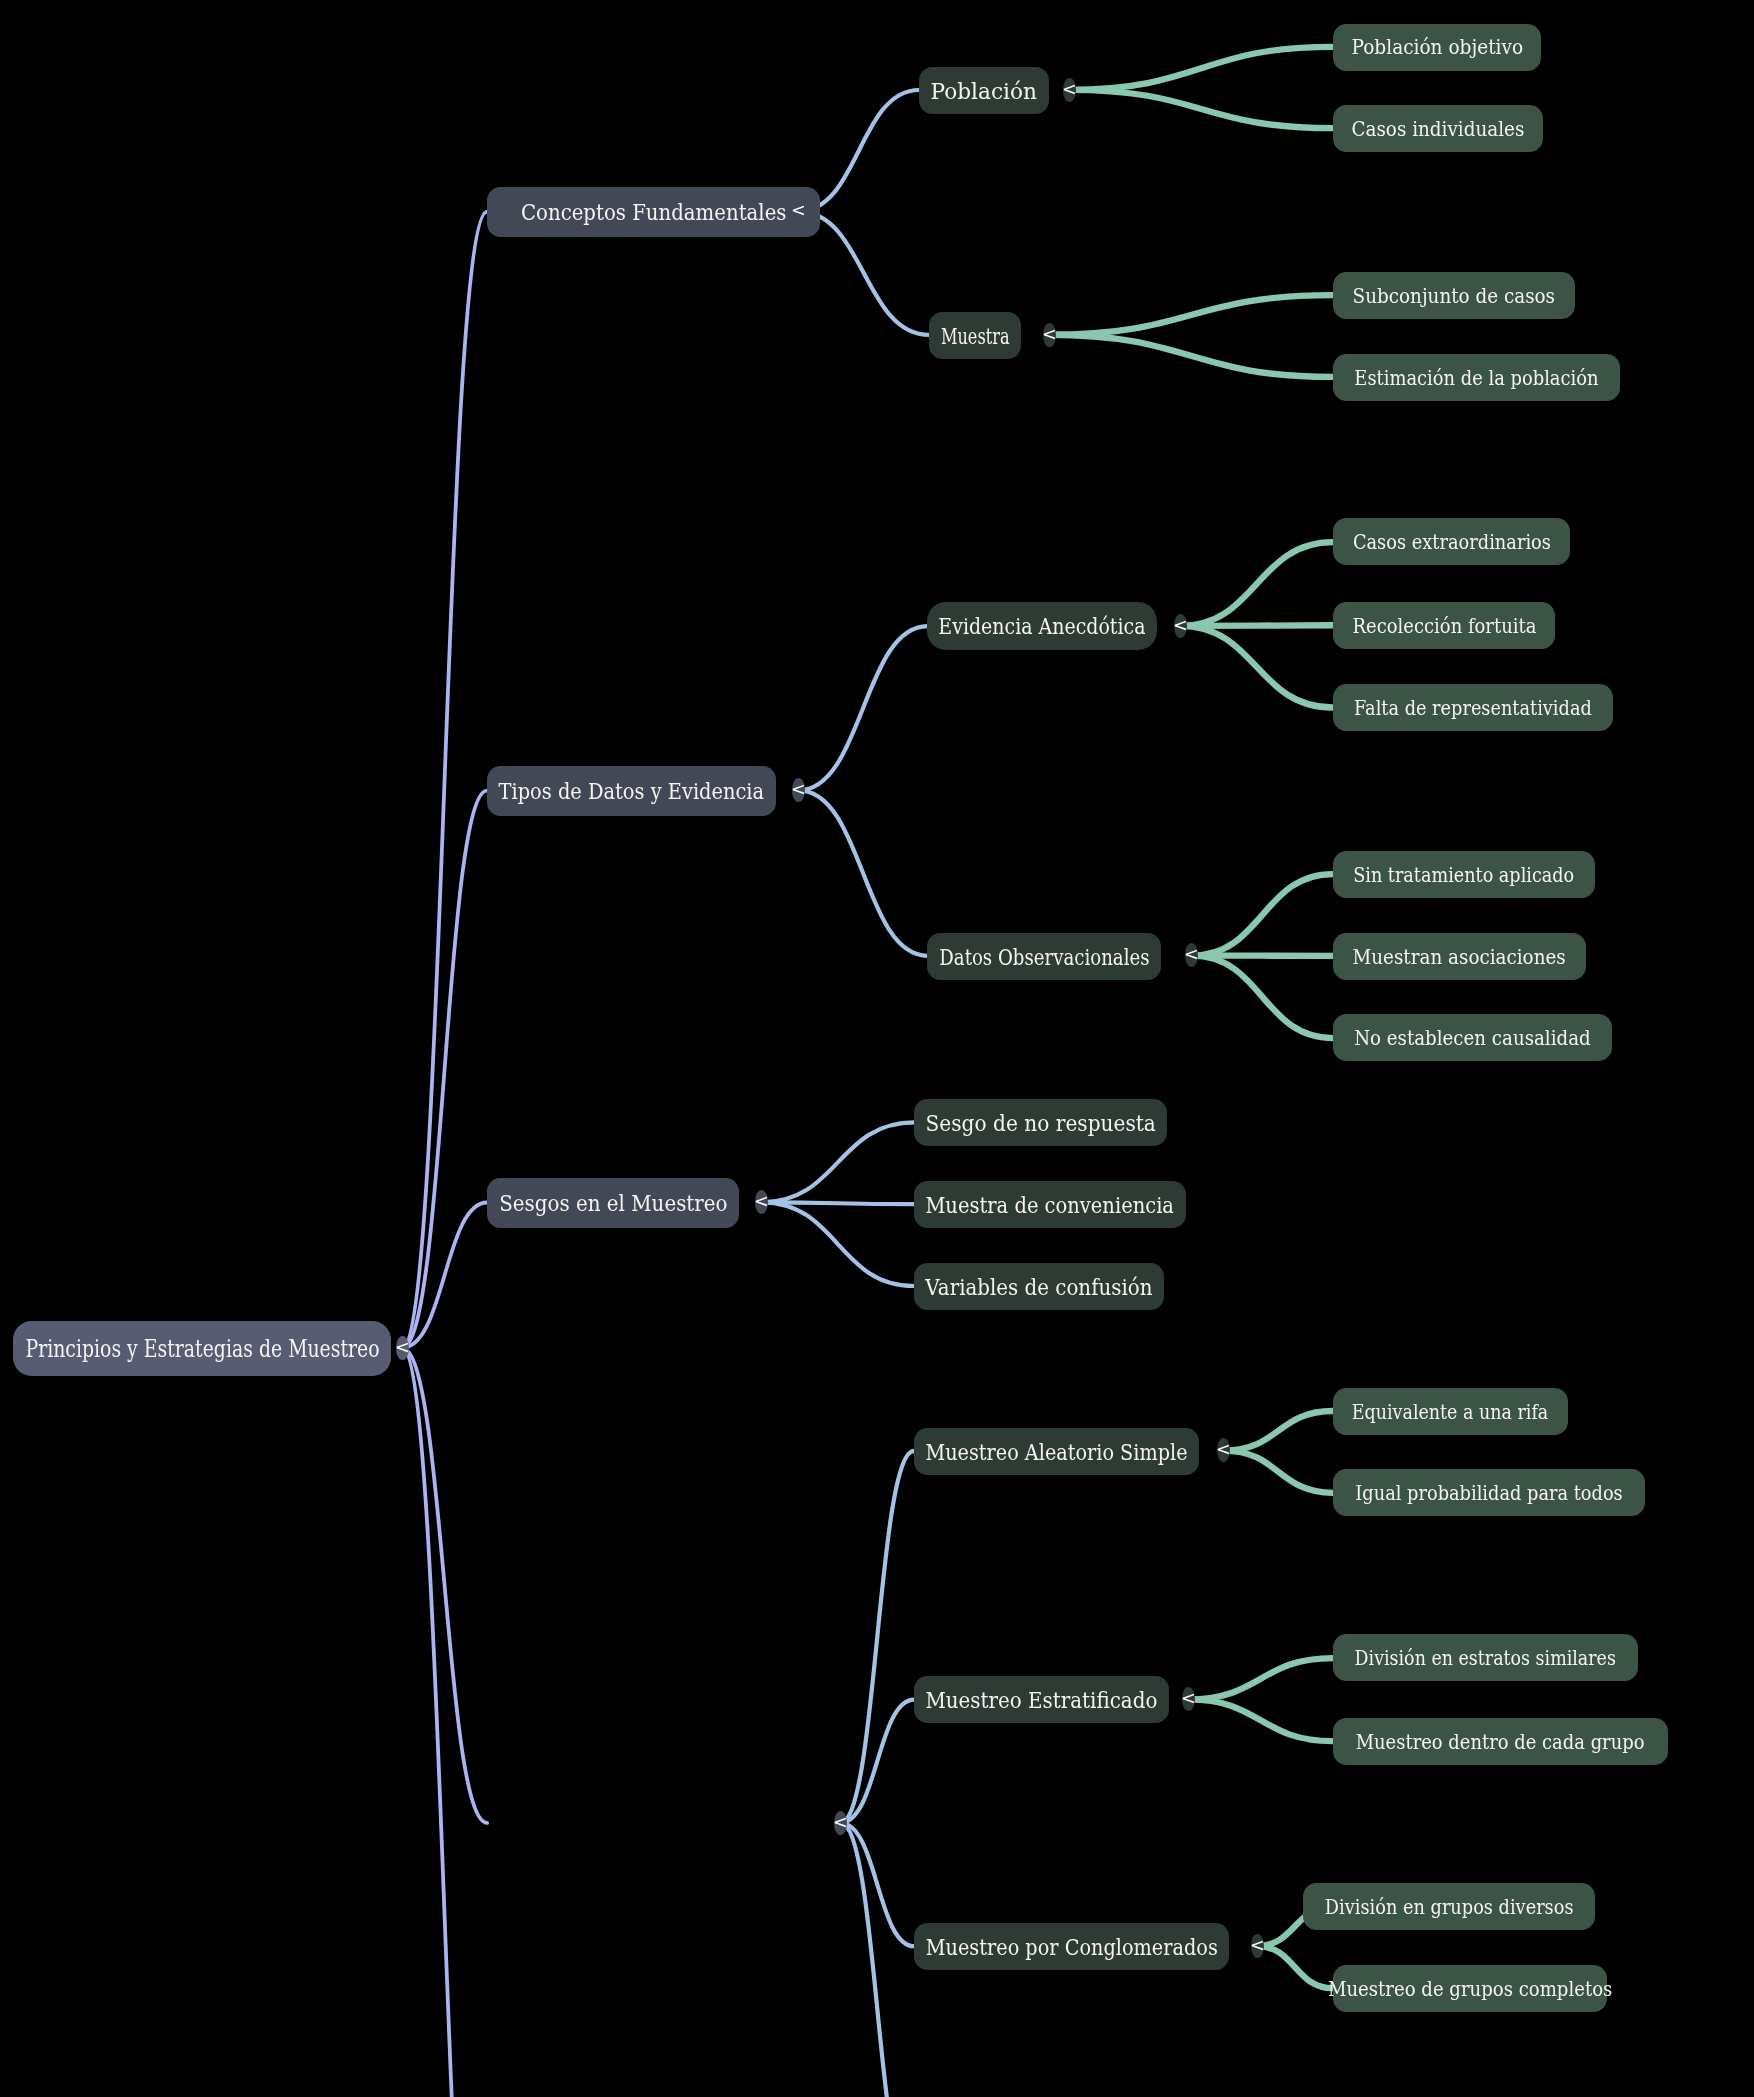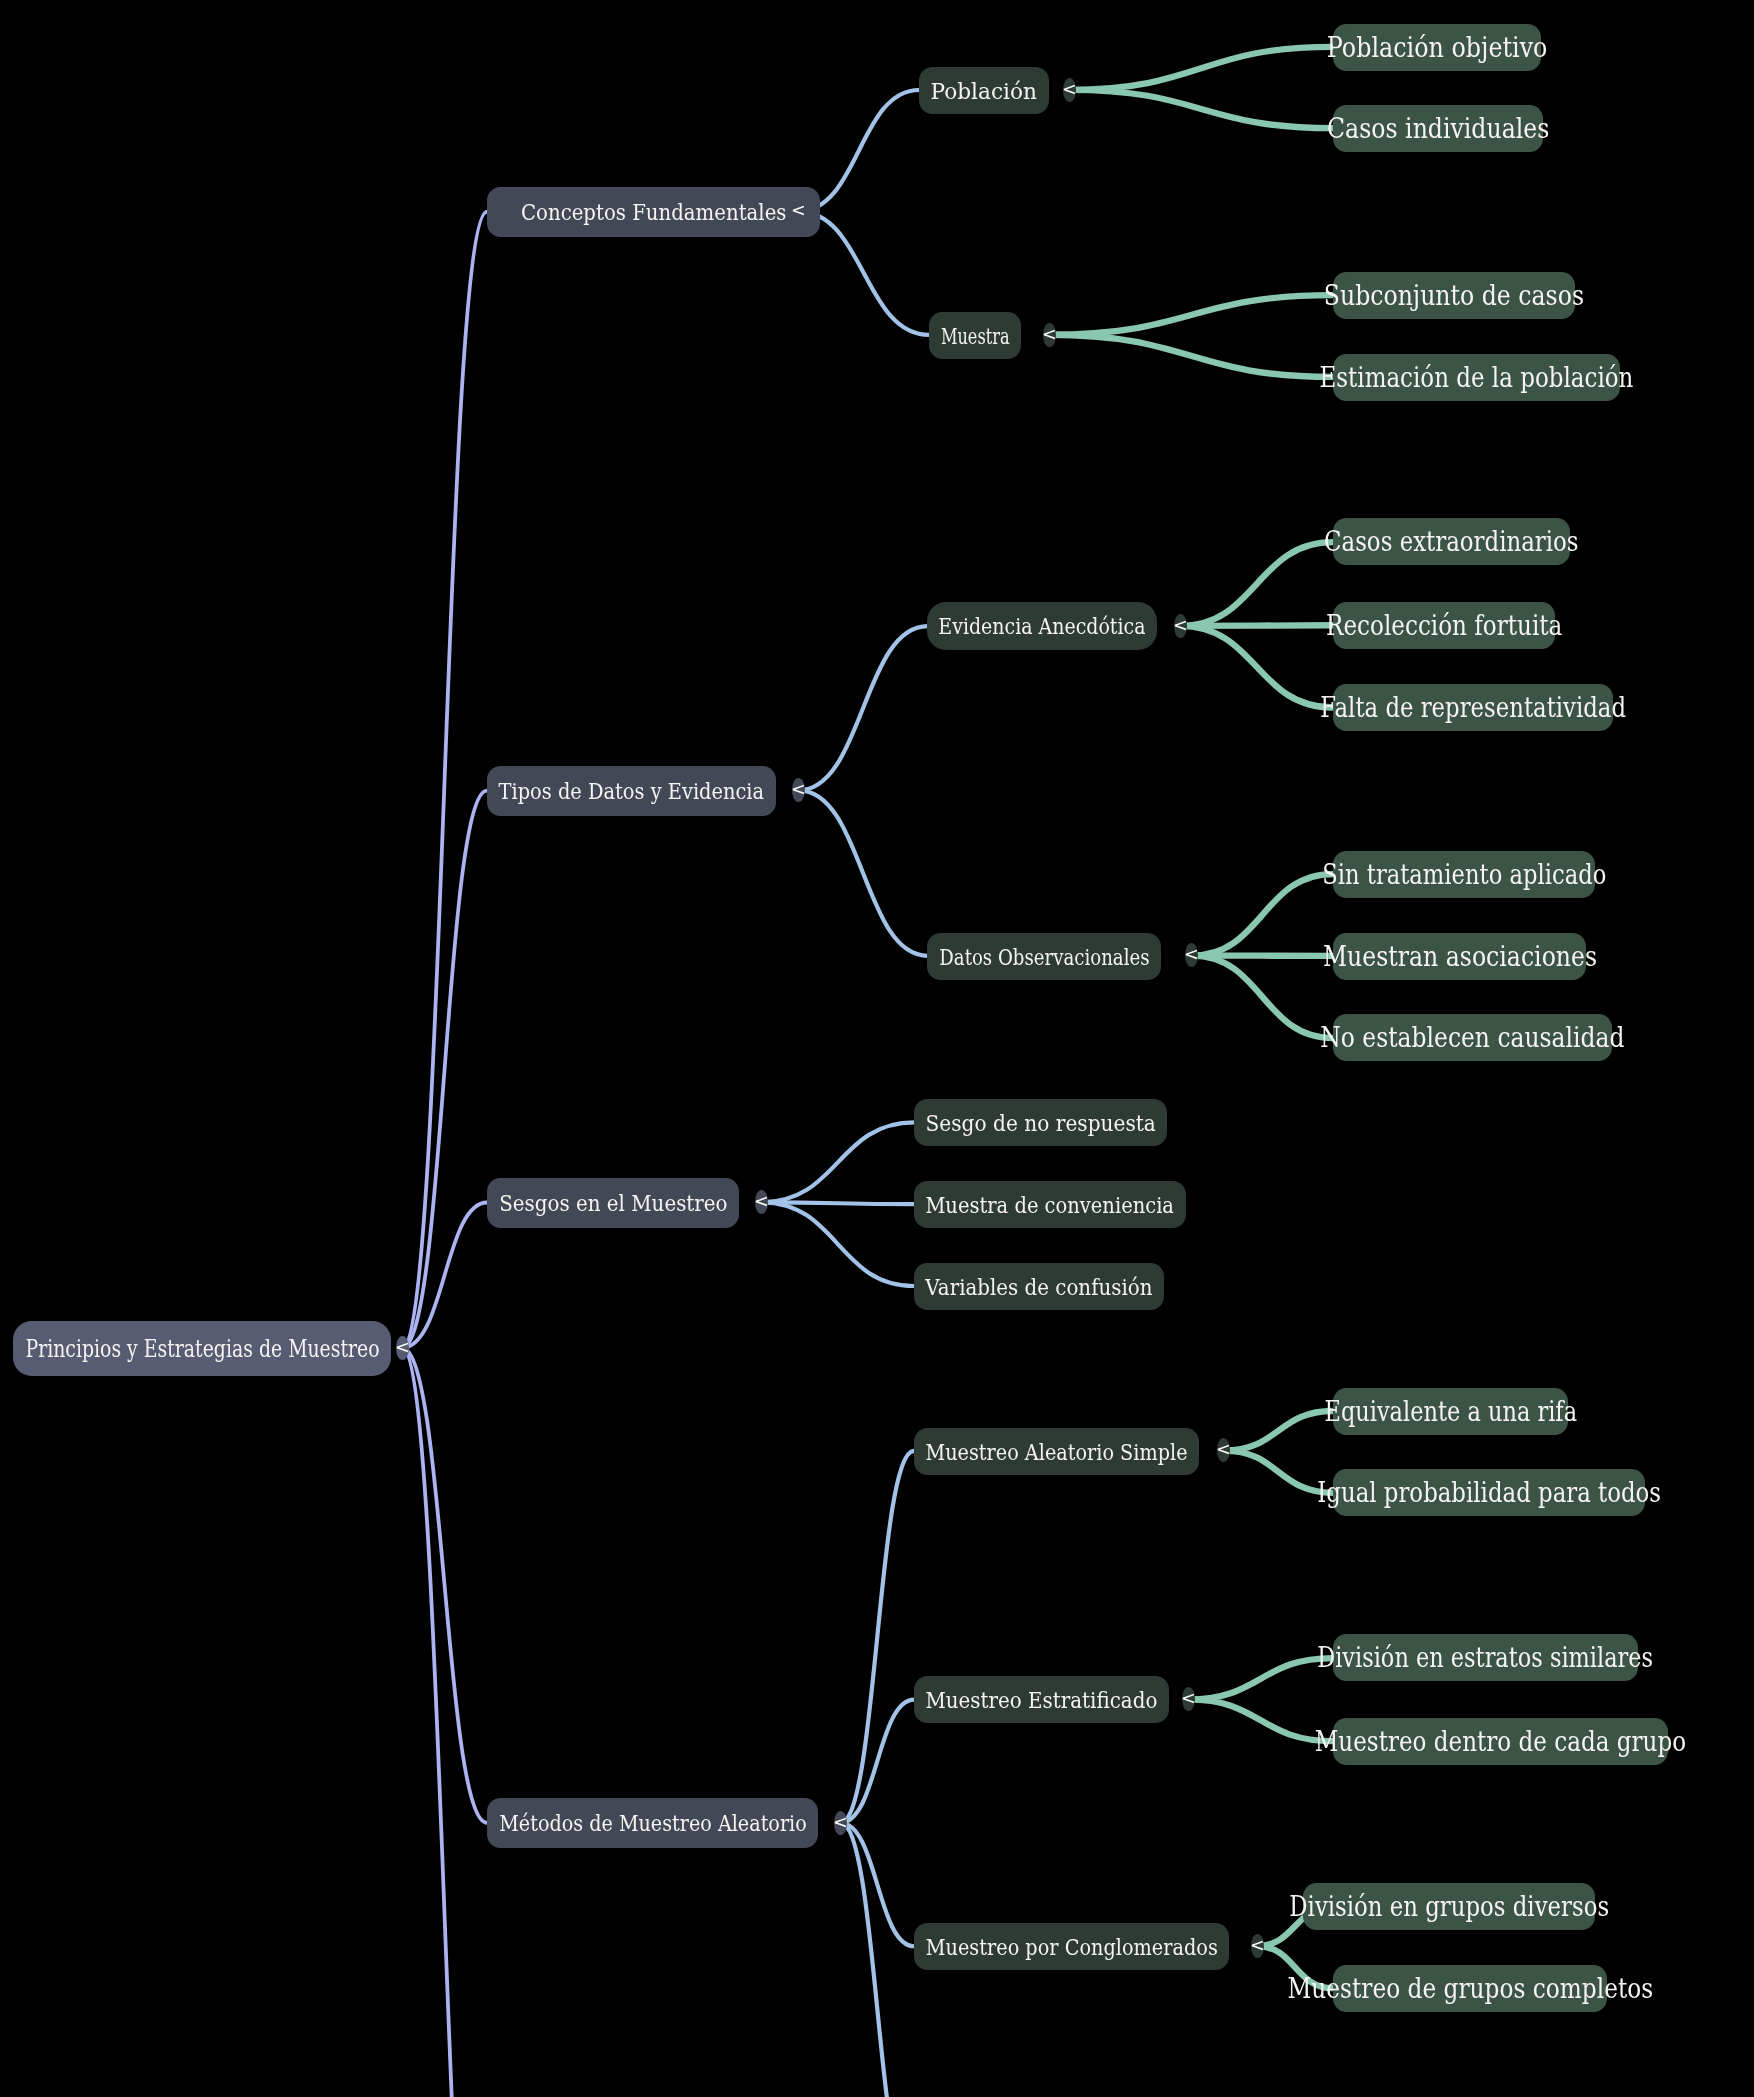--- a/index.html
+++ b/index.html
@@ -26,21 +26,21 @@
     display:flex;align-items:center;justify-content:center;
     color:var(--text);
     box-sizing:border-box;
     border-radius:13.4px;
     white-space:nowrap;
   }
   .node .label{display:inline-block;white-space:nowrap;transform-origin:50% 50%;}
   .lvl0{background:var(--root-fill);font-size:23.5px;border-radius:18.5px;}
   .lvl1{background:var(--l1-fill);font-size:22.7px;}
   .lvl2{background:var(--l2-fill);font-size:22.7px;}
-  .lvl3{background:var(--l3-fill);font-size:27px;}
+  .lvl3{background:var(--l3-fill);font-size:21px;}
   .toggle{
     position:absolute;
     width:12.6px;height:24px;
     border-radius:50%;
     display:flex;align-items:center;justify-content:center;
     color:var(--toggle-text);
     font-family:"DejaVu Sans", sans-serif;
     font-size:17.6px;line-height:1;
     cursor:pointer;
     z-index:3;
@@ -98,23 +98,20 @@
     </div>
     <div class="node lvl1" style="left: 487px; top: 187px; width: 333px; height: 50px;">
       <span class="label" style="transform: scaleX(0.869);">Conceptos Fundamentales</span>
     </div>
     <div class="node lvl1" style="left: 487px; top: 766px; width: 289px; height: 50px;">
       <span class="label" style="transform: scaleX(0.855);">Tipos de Datos y Evidencia</span>
     </div>
     <div class="node lvl1" style="left: 487px; top: 1178px; width: 252px; height: 50px;">
       <span class="label" style="transform: scaleX(0.876);">Sesgos en el Muestreo</span>
     </div>
-    <div class="node lvl1" style="left: 487px; top: 1798px; width: 331px; height: 50px;">
-      <span class="label" style="transform: scaleX(0.845);">Métodos de Muestreo Aleatorio</span>
-    </div>
     <div class="node lvl2" style="left: 919px; top: 67px; width: 130px; height: 47px;">
       <span class="label" style="transform: scaleX(0.955);">Población</span>
     </div>
     <div class="node lvl2" style="left: 929px; top: 312px; width: 92px; height: 47px;">
       <span class="label" style="transform: scaleX(0.712);">Muestra</span>
     </div>
     <div class="node lvl2" style="left: 927px; top: 602px; width: 230px; height: 48px; border-radius: 19px;">
       <span class="label" style="transform: scaleX(0.836);">Evidencia Anecdótica</span>
     </div>
     <div class="node lvl2" style="left: 927px; top: 933px; width: 234px; height: 47px;">

